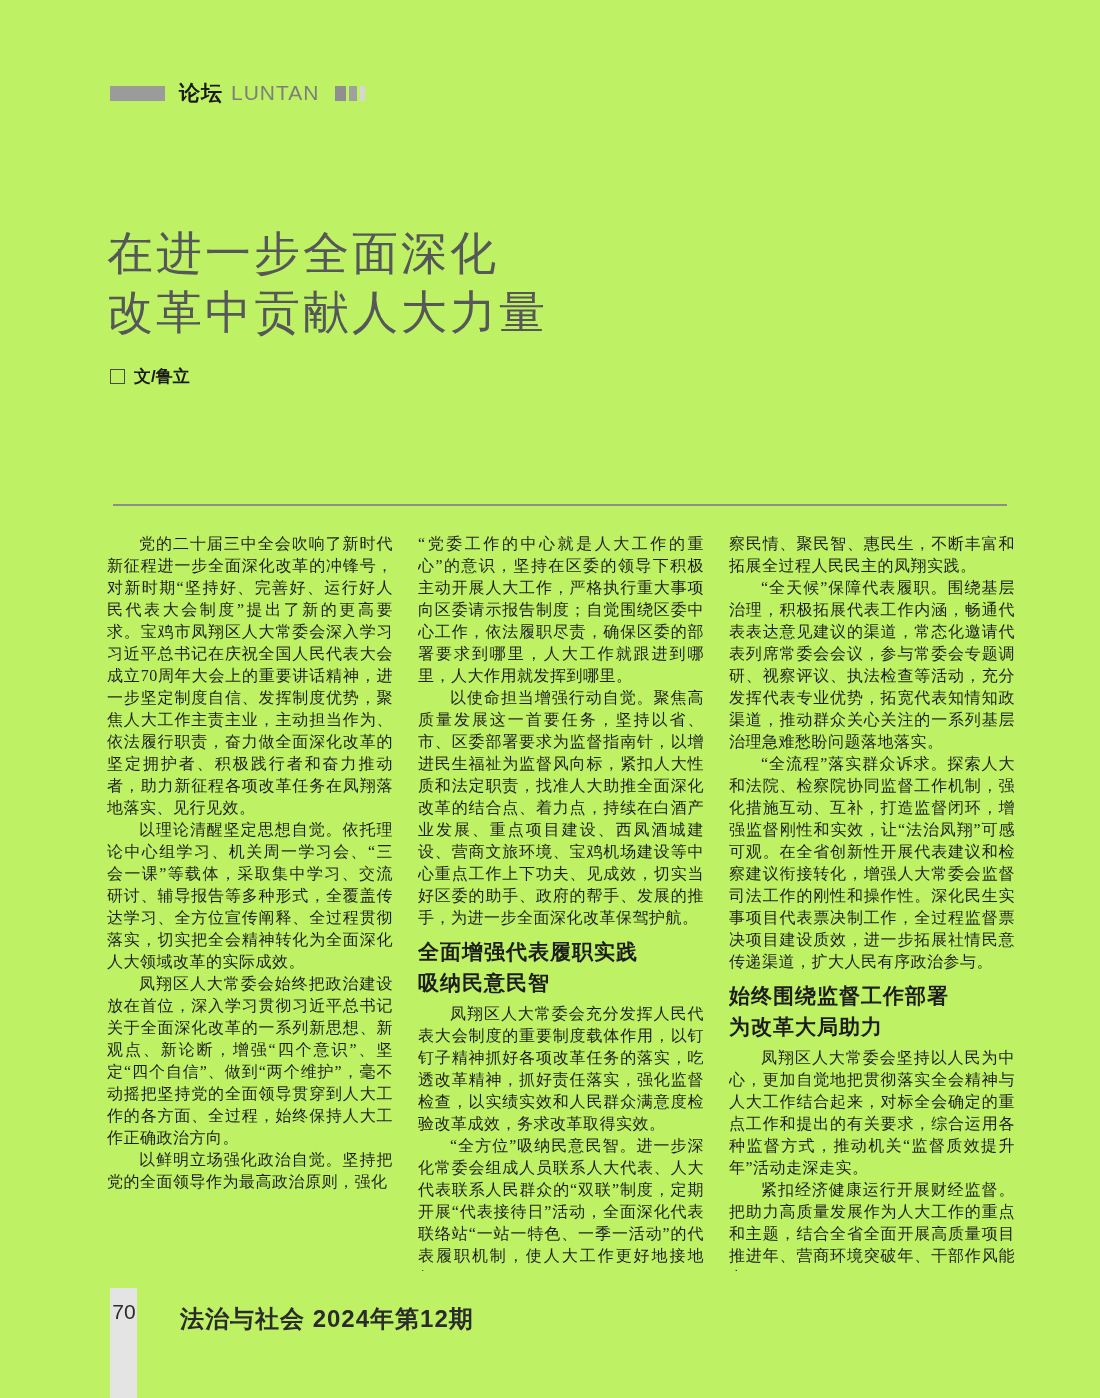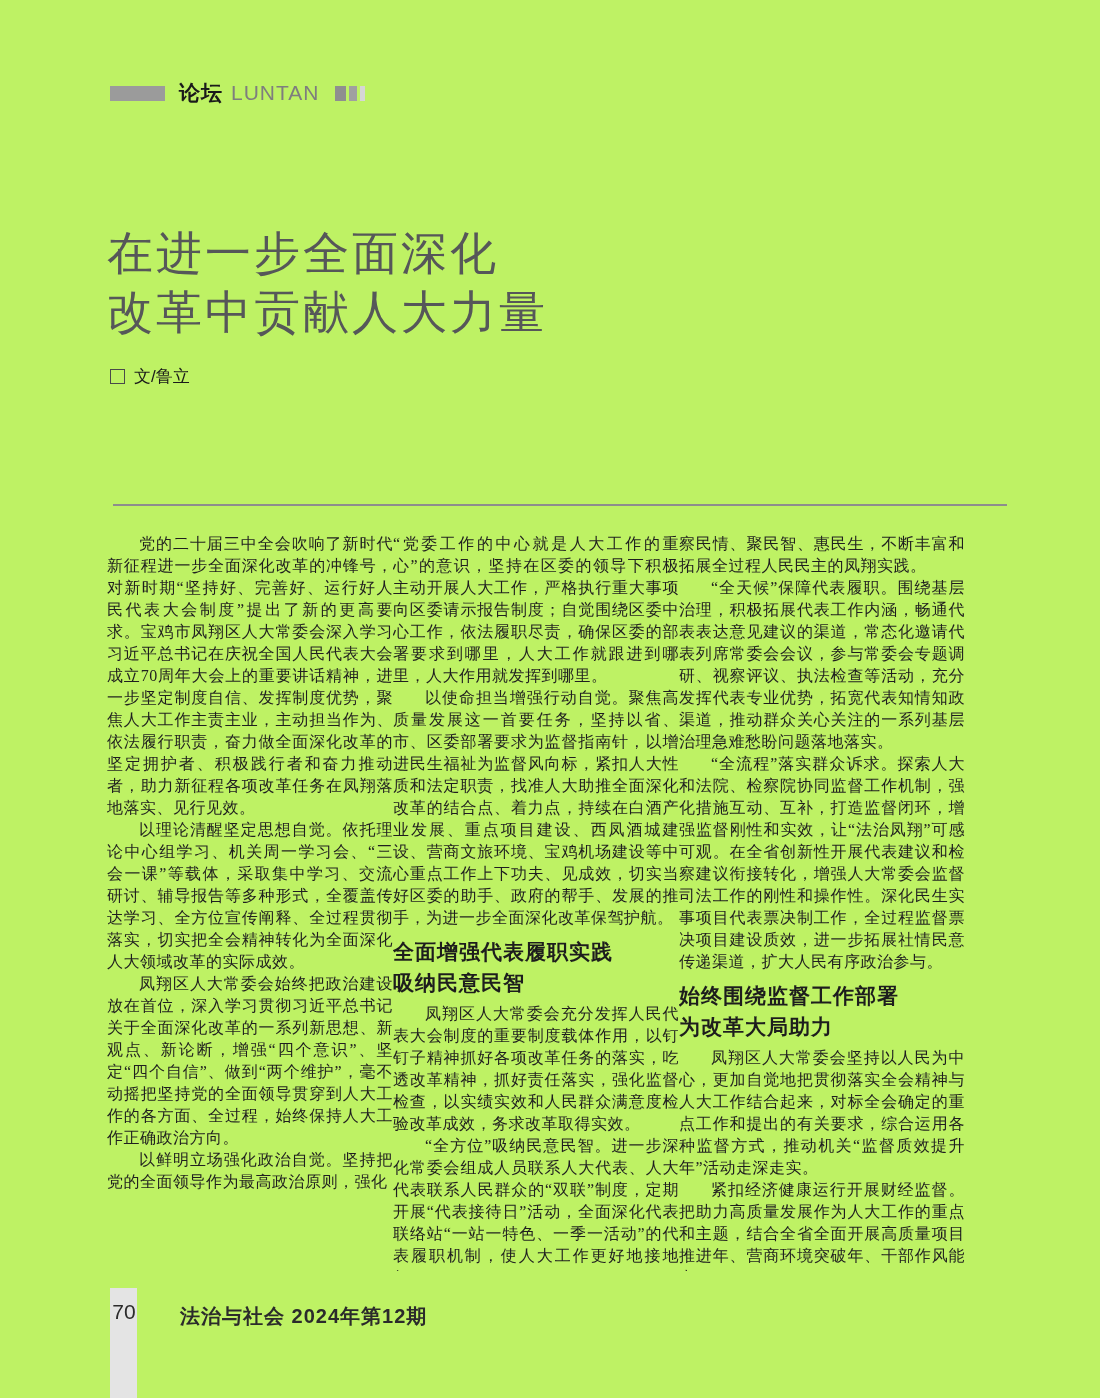--- a/index.html
+++ b/index.html
@@ -59,21 +59,21 @@
     color: #565759;
     letter-spacing: 3px;
   }
   .byline {
     position: absolute;
     left: 110px;
     top: 365px;
     display: flex;
     align-items: center;
     font-family: "Liberation Sans", "DejaVu Sans", sans-serif;
-    font-weight: normal;
+    font-weight: bold;
     font-size: 17px;
     color: #1a1a1a;
     justify-content: space-between;
   }
   .byline-marker {
     display: inline-block;
     width: 13px;
     height: 13px;
     border: 1.5px solid #4a4a4a;
     margin-right: 9px;
@@ -90,20 +90,21 @@
   }
 
   
   .article-columns {
     position: absolute;
     left: 107px;
     top: 533px;
     width: 908px;
     height: 738px;
     display: flex;
+    gap: 25px;
   }
   .col {
     width: 286px;
     height: 738px;
     overflow: hidden;
   }
   .col p {
     margin: 0;
     font-size: 16px;
     line-height: 22px;
@@ -141,21 +142,21 @@
     font-family: "Liberation Sans", "DejaVu Sans", sans-serif;
     font-size: 21px;
     color: #2b2b2b;
   }
   .journal-title {
     position: absolute;
     left: 180px;
     top: 1303px;
     font-family: "Liberation Sans", "DejaVu Sans", sans-serif;
     font-weight: bold;
-    font-size: 20px;
+    font-size: 24px;
     color: #2b2b2b;
     letter-spacing: 1px;
   }
 </style>
 </head>
 <body>
 
 <div class="page">
 
   <div class="section-header">

